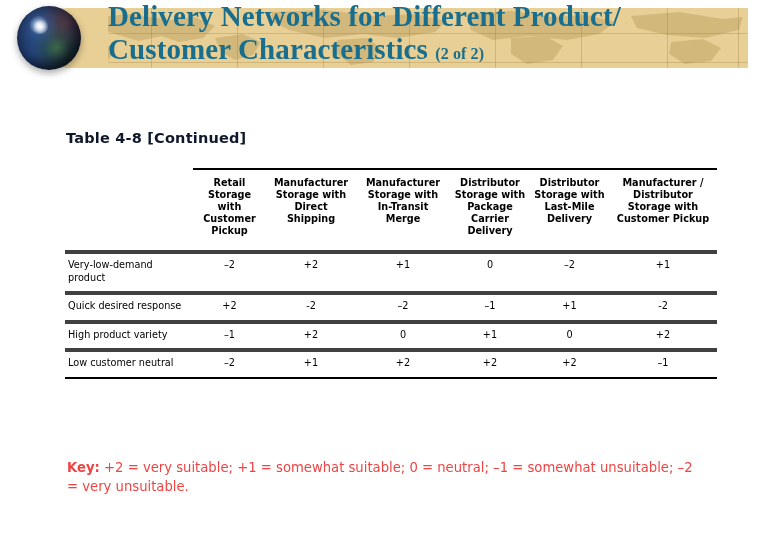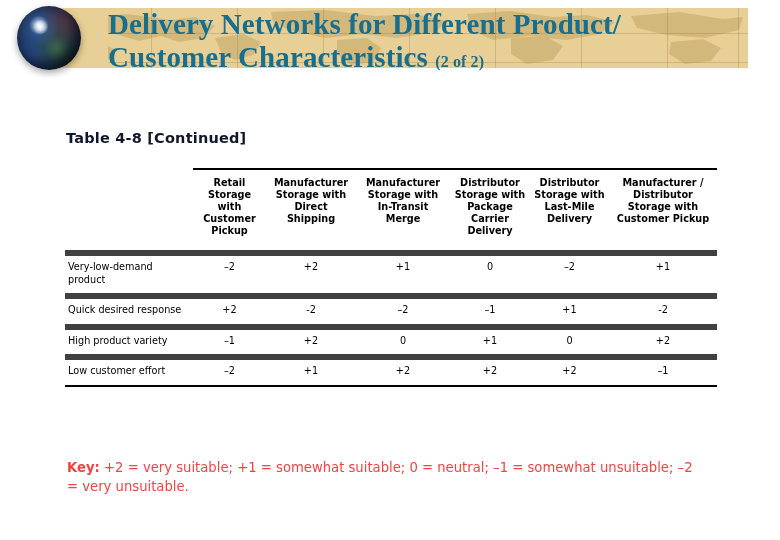--- a/index.html
+++ b/index.html
@@ -75,21 +75,21 @@
   #globe-shine {
     position:absolute; left:24%; top:22%; width:26%; height:22%;
     border-radius:50%;
     background: radial-gradient(circle, rgba(255,255,255,.98) 0%, rgba(255,255,255,.55) 35%, rgba(255,255,255,0) 72%);
   }
 
   
   #title-text {
     position: absolute;
     left: 108px;
-    top: 8px;
+    top: 0;
     width: 650px;
     z-index: 4;
     font-family: "Liberation Serif", serif;
     font-weight: bold;
     font-size: 29px;
     line-height: 33px;
     color: #186e8c;
     letter-spacing: .1px;
   }
   #title-suffix {
@@ -135,21 +135,21 @@
     text-align: center;
     font-weight: bold;
     font-size: 9.7px;
     line-height: 12.1px;
     padding: 7px 3px 13px 3px;
     vertical-align: top;
   }
 
   
   #data-table tbody td {
-    border-top: 6px solid #404040;
+    border-top: 4px solid #404040;
     font-weight: normal;
     line-height: 12.5px;
     padding: 5px 0 7px 0;
     margin-left: 16px;
   }
   #data-table tbody td.c-label {
     text-align: left;
     padding-left: 3px;
     padding-right: 6px;
   }
@@ -260,21 +260,21 @@
     <tr>
       <td class="c-label">High product variety</td>
       <td class="c-val">–1</td>
       <td class="c-val">+2</td>
       <td class="c-val">0</td>
       <td class="c-val">+1</td>
       <td class="c-val">0</td>
       <td class="c-val">+2</td>
     </tr>
     <tr>
-      <td class="c-label">Low customer effort</td>
+      <td class="c-label">Low customer neutral</td>
       <td class="c-val">–2</td>
       <td class="c-val">+1</td>
       <td class="c-val">+2</td>
       <td class="c-val">+2</td>
       <td class="c-val">+2</td>
       <td class="c-val">–1</td>
     </tr>
   </tbody>
 </table>
 

